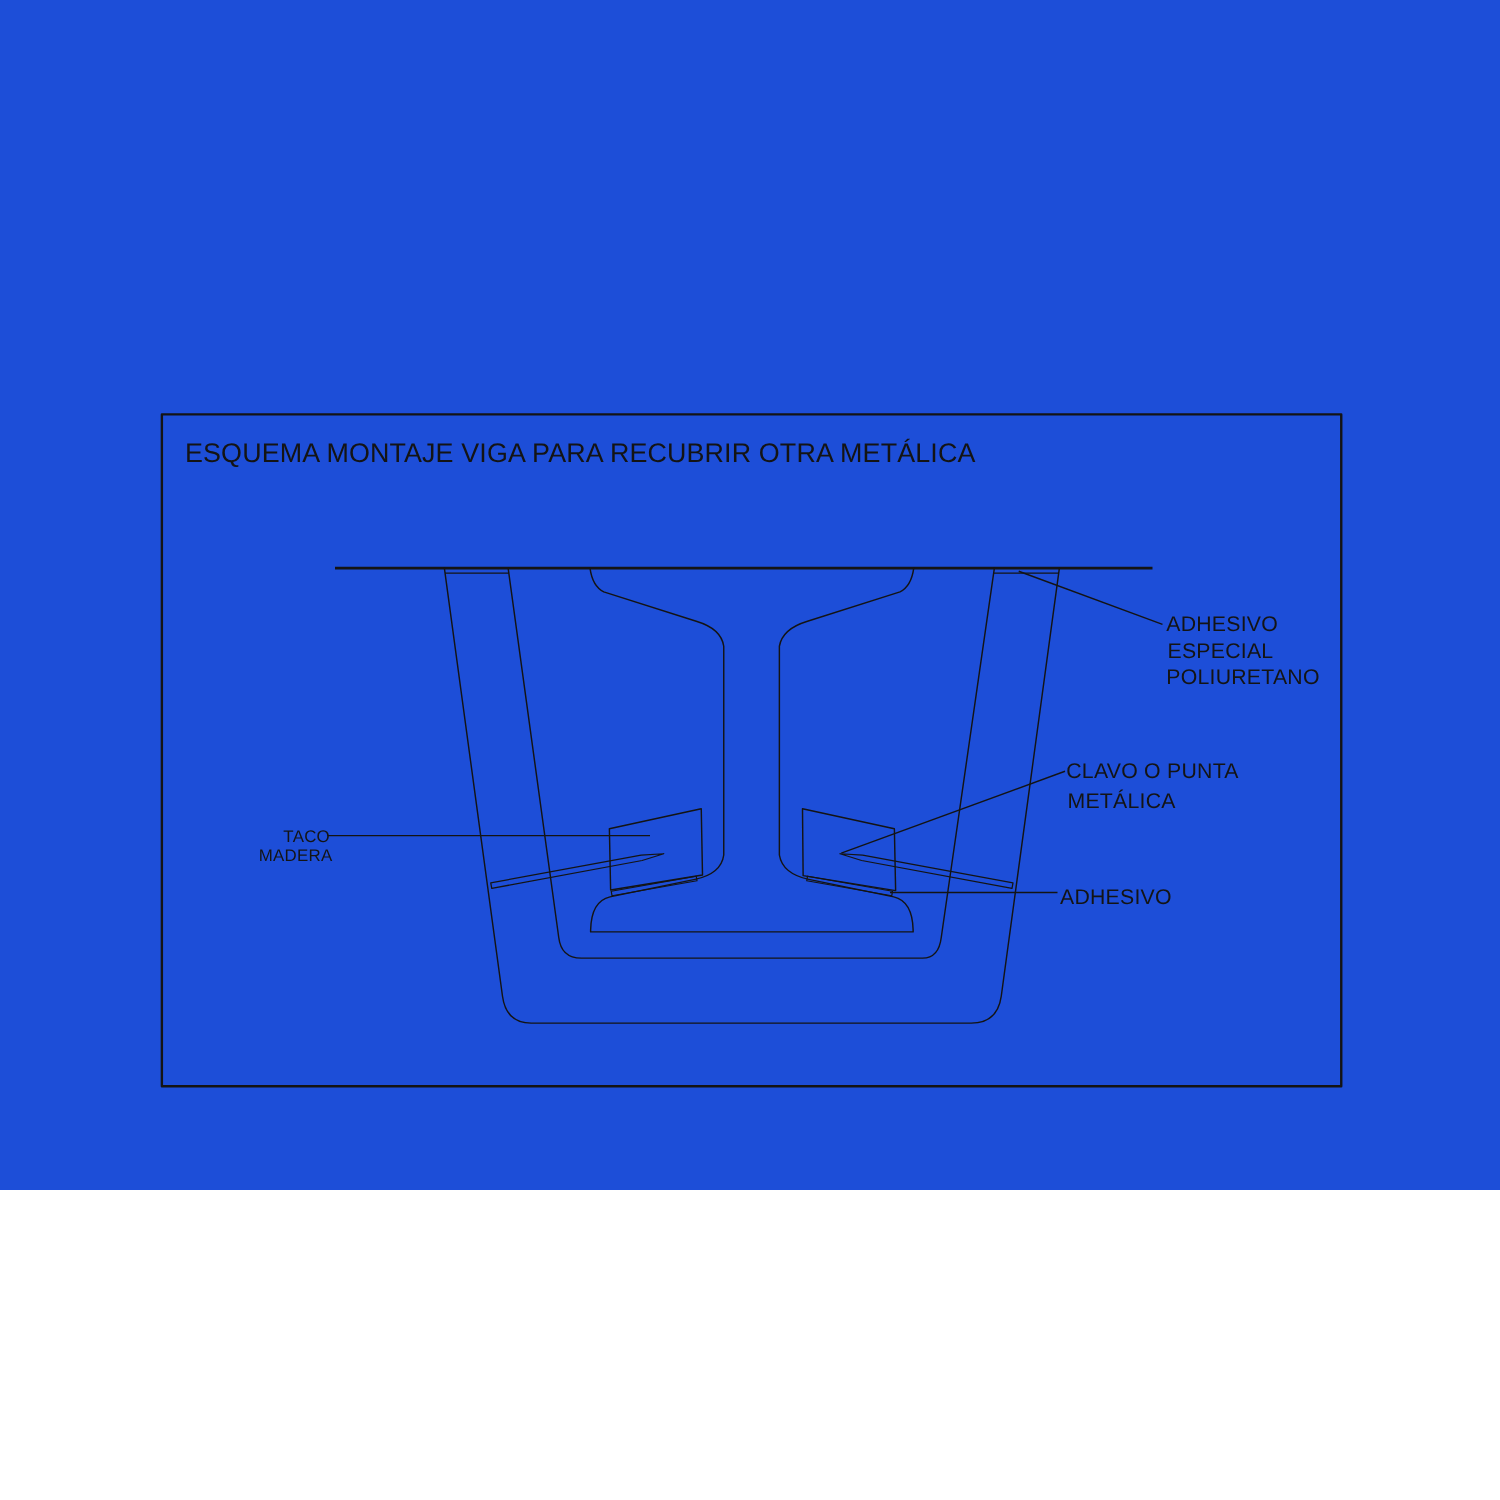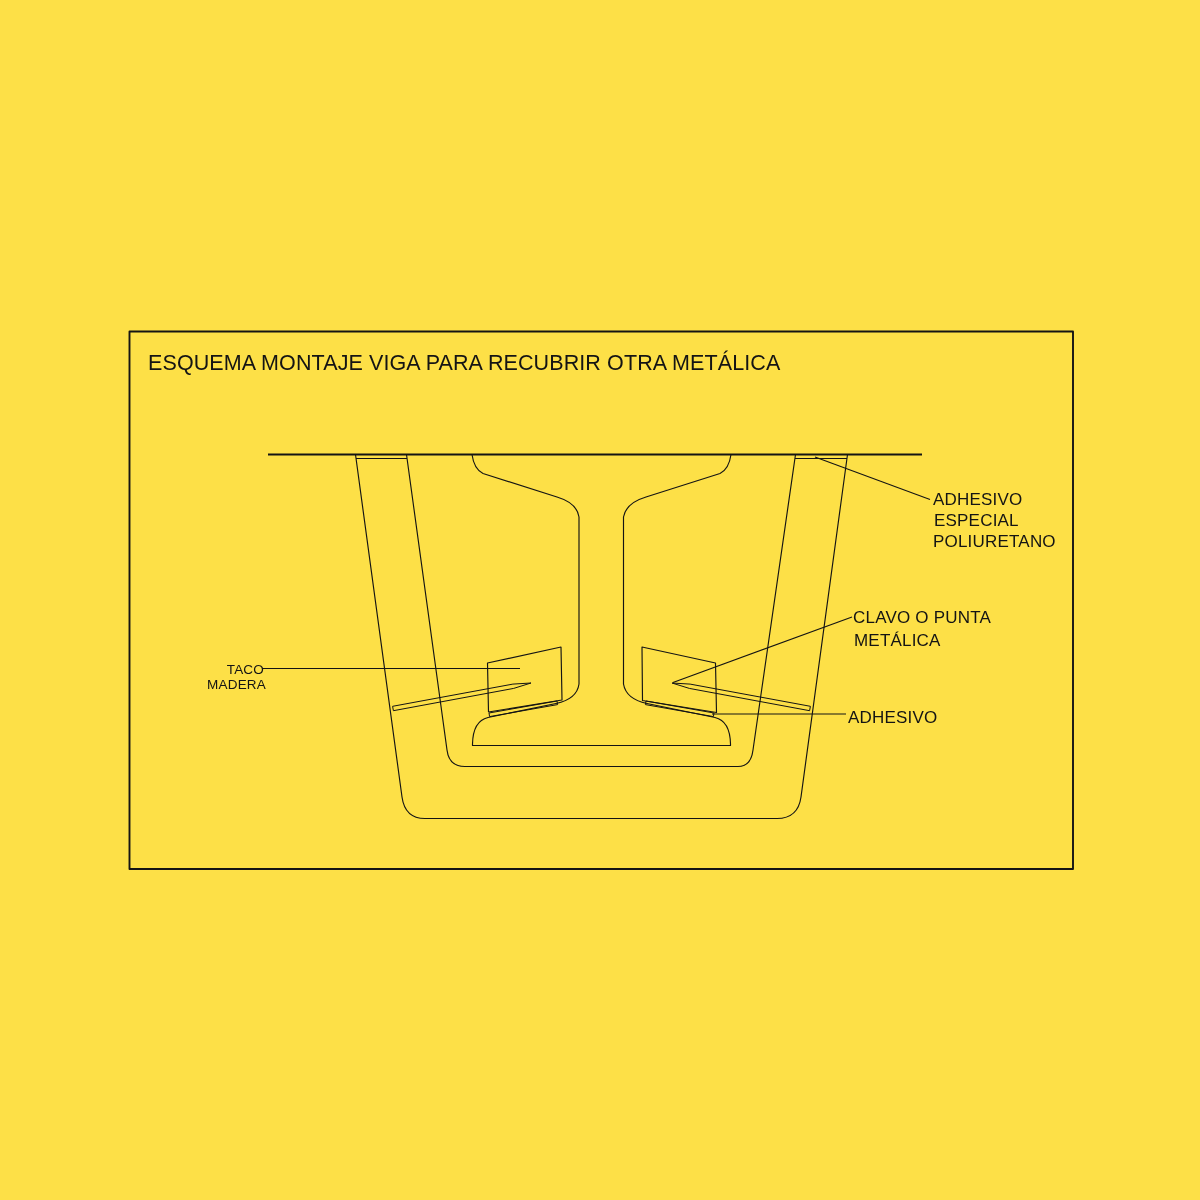--- a/index.html
+++ b/index.html
@@ -6,22 +6,22 @@
     margin: 0;
     padding: 0;
     background: #ffffff;
     width: 1200px;
     height: 1200px;
     font-family: "Liberation Sans", sans-serif;
   }
   .canvas {
     position: relative;
     width: 1200px;
-    height: 1200px;
-    background: #fde047;
+    height: 952px;
+    background: #1d4ed8;
     overflow: hidden;
   }
   svg { display: block; }
   text {
     fill: #141414;
     font-family: "Liberation Sans", sans-serif;
   }
   .label-lg { font-size: 17px; letter-spacing: 0.2px; }
   .label-sm { font-size: 13.5px; letter-spacing: 0.2px; }
   .title-text { font-size: 21.5px; letter-spacing: 0.1px; }

